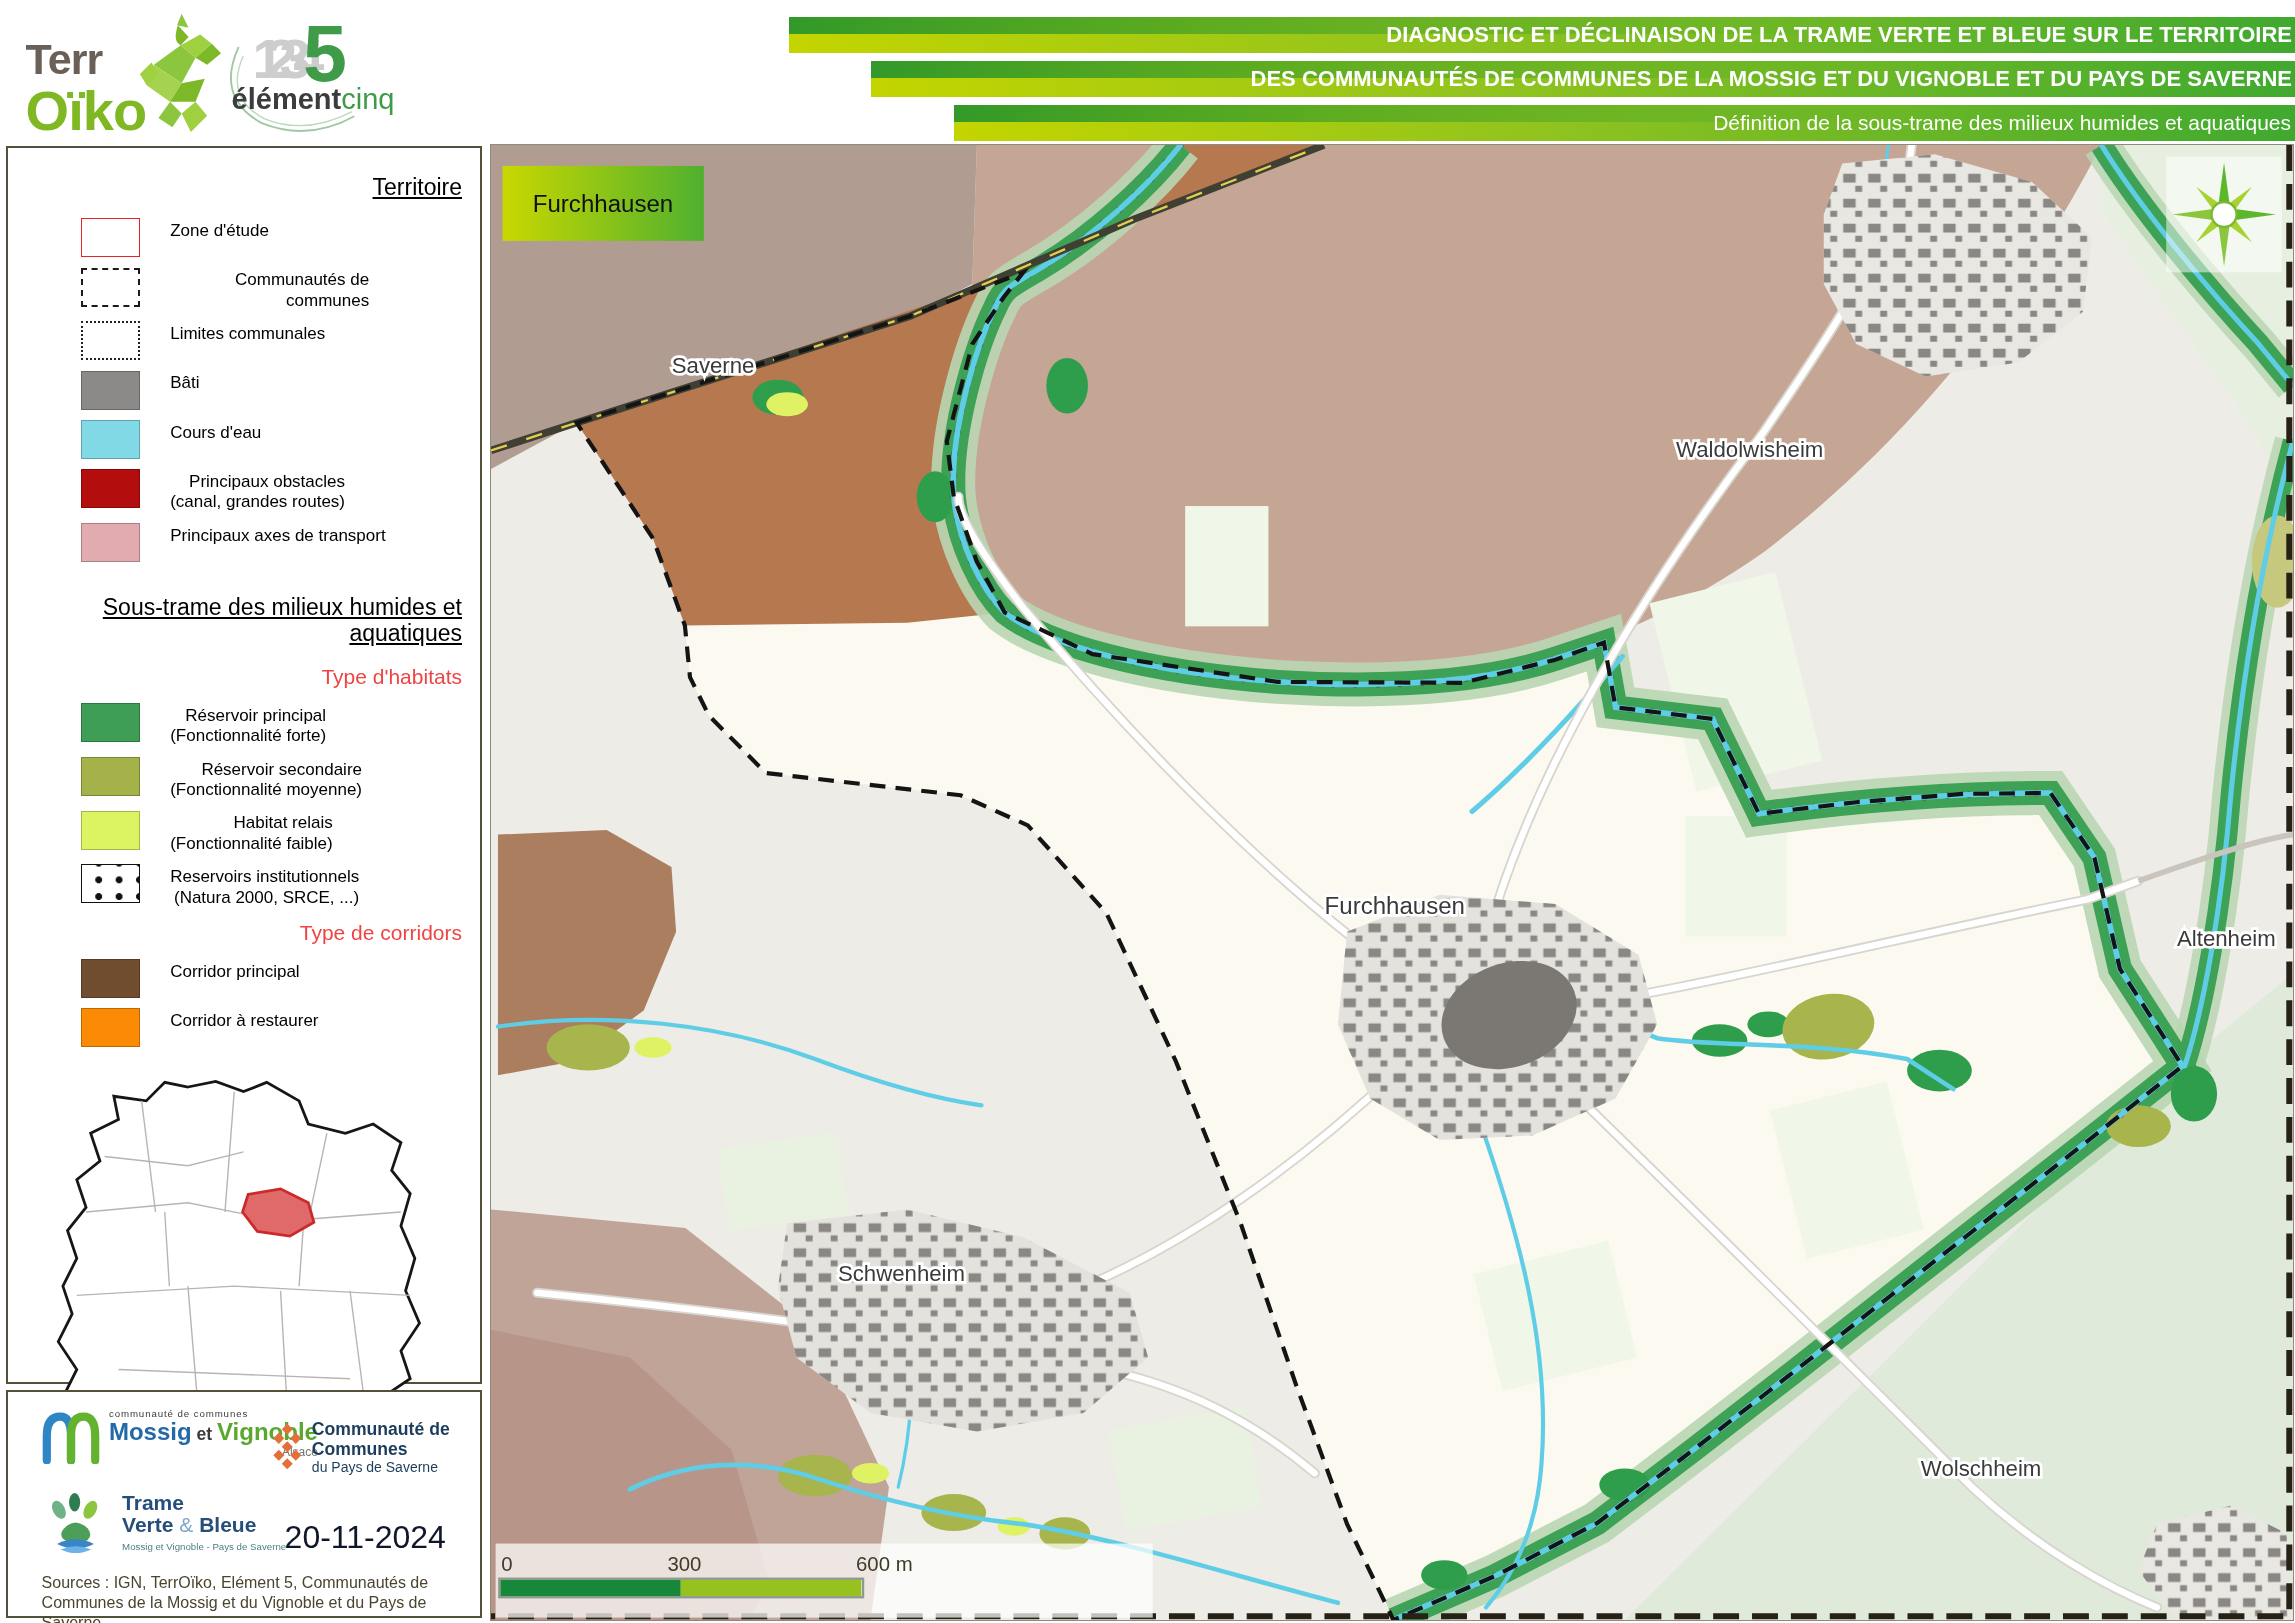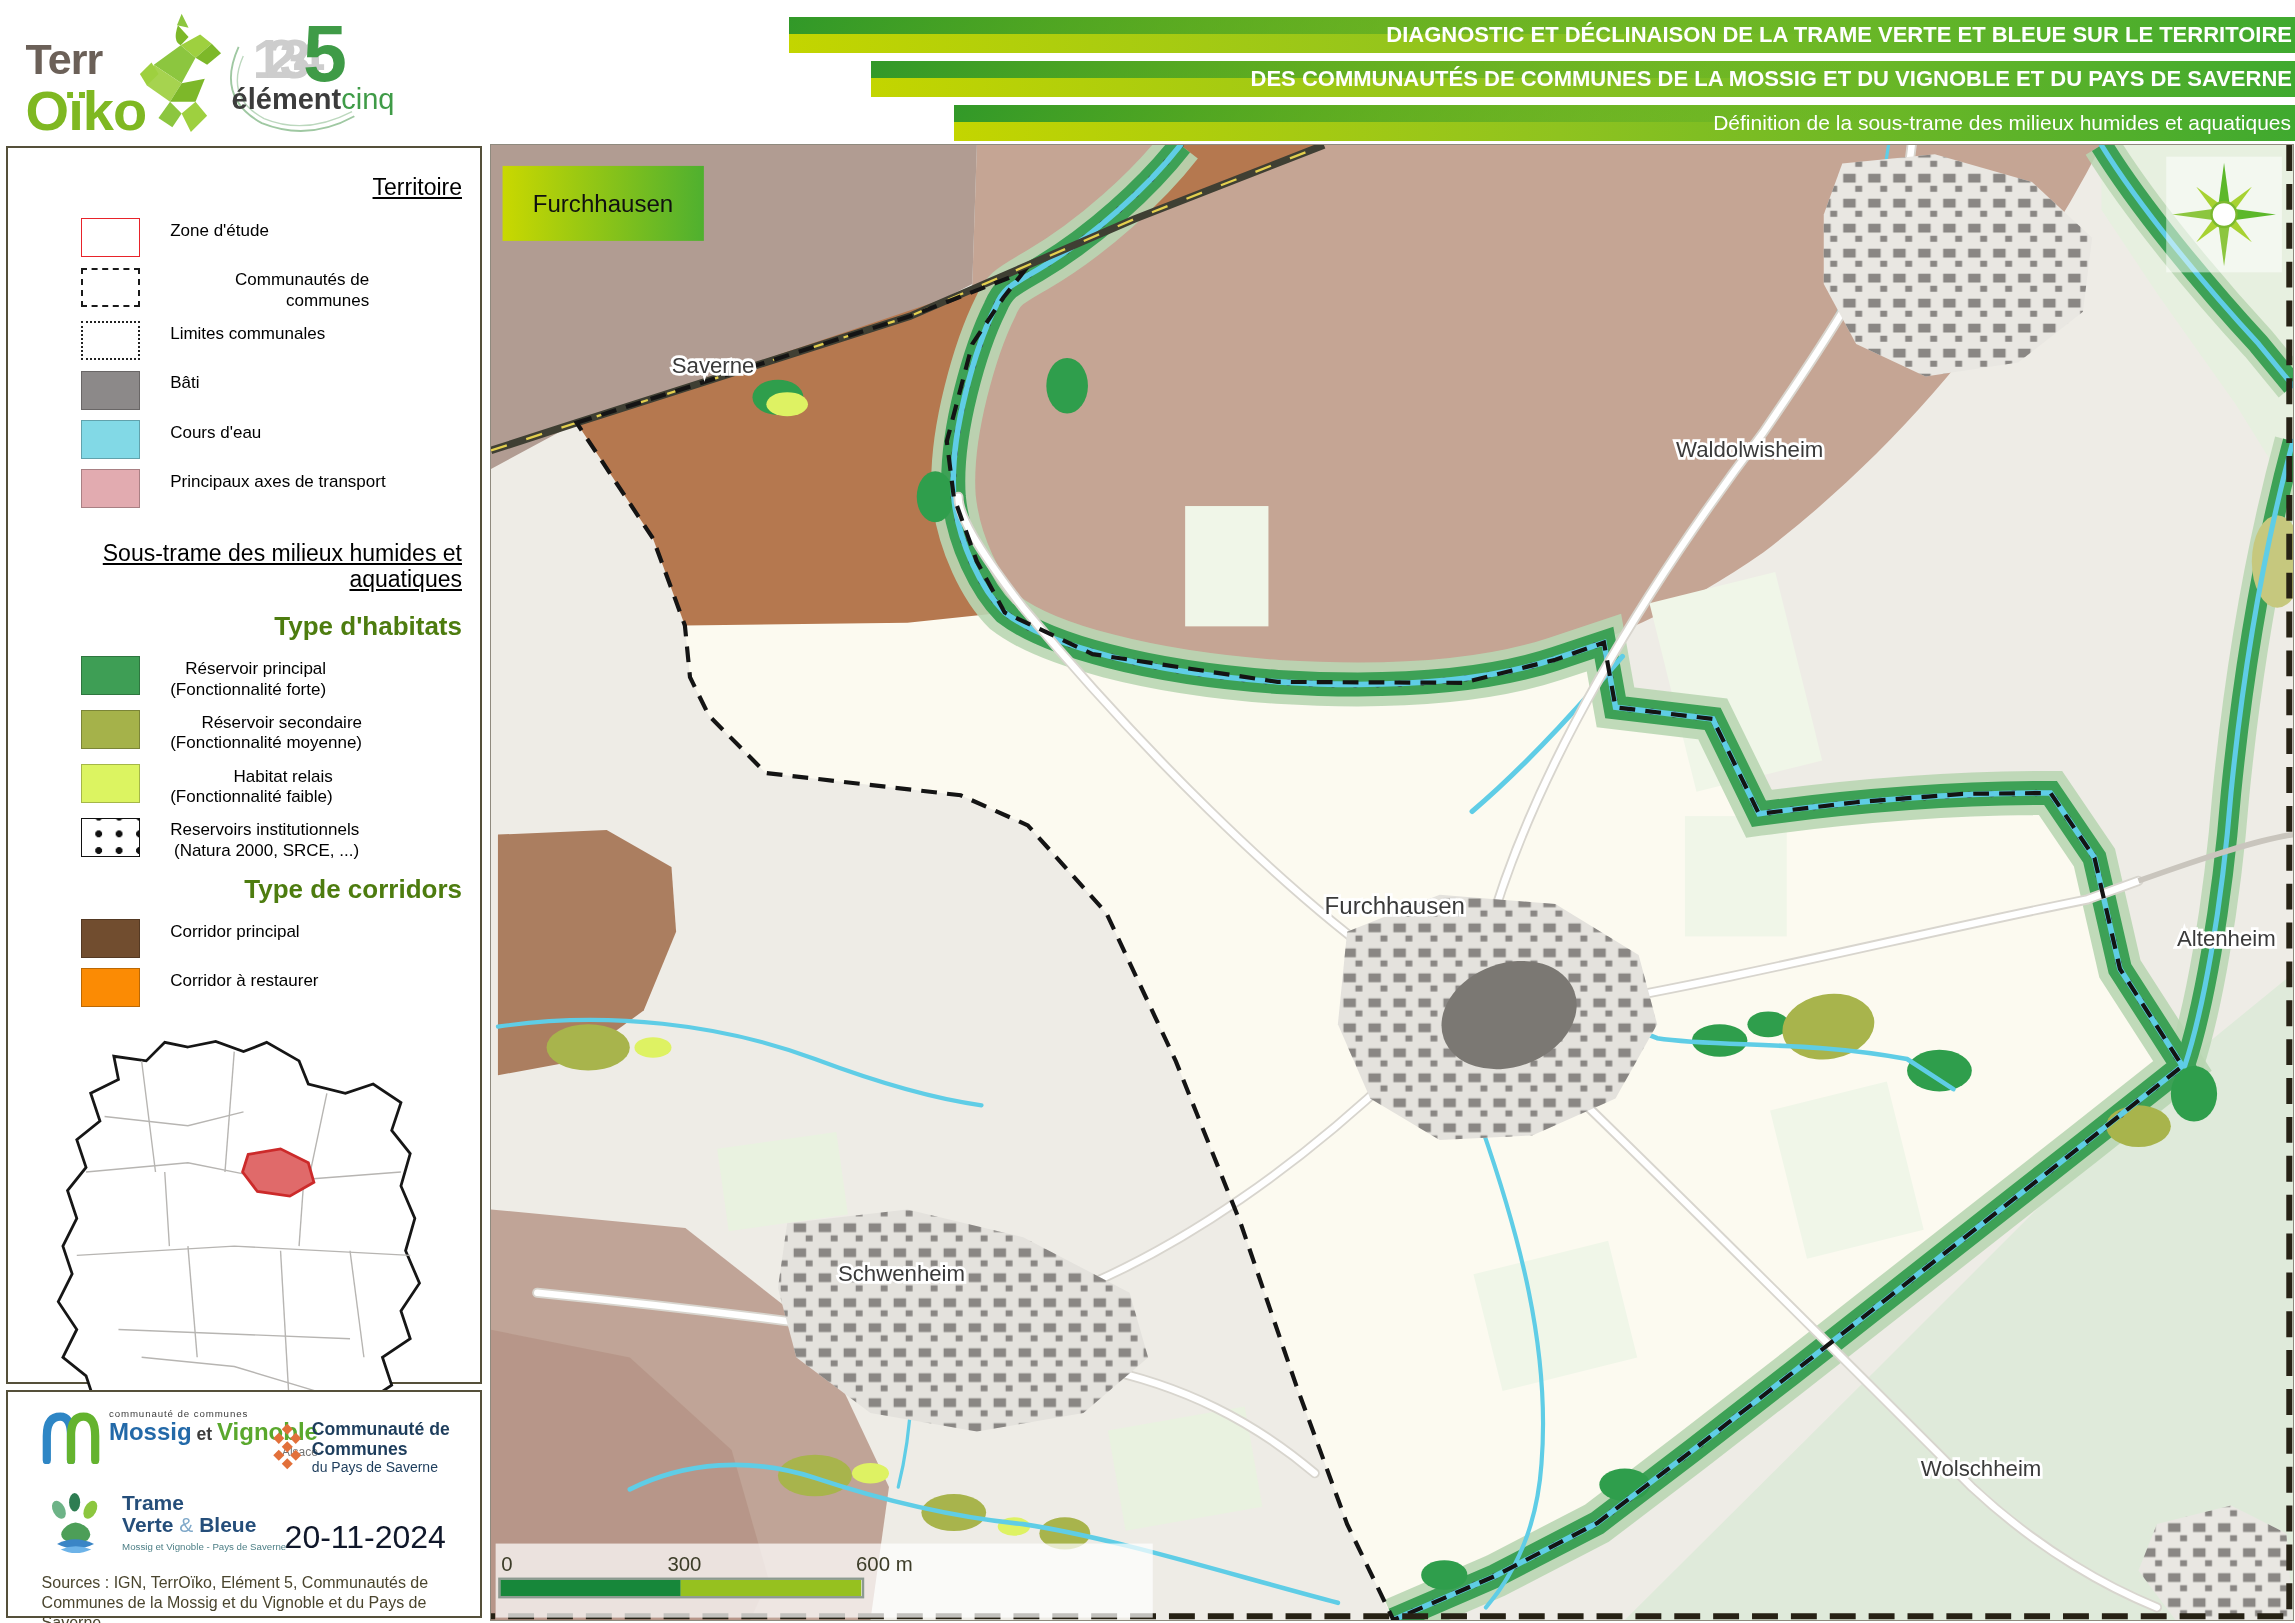--- a/index.html
+++ b/index.html
@@ -29,21 +29,21 @@
   #banner-1{left:789px;top:16.7px;width:1503px;font-size:22px;}
   #banner-2{left:871px;top:61px;width:1421px;font-size:22px;}
   #banner-3{left:954px;top:105px;width:1337px;font-size:21px;font-weight:500;}
 
   
   .panel{position:absolute;background:#fff;border:2.3px solid #55503a;box-sizing:border-box;}
   #legend-panel{left:5.6px;top:146px;width:476px;height:1238px;padding:25.5px 17.6px 9.3px 17.6px;text-align:right;}
   #footer-panel{left:5.6px;top:1390px;width:476px;height:228px;padding-left:20px;}
 
   .lg-title{font-size:23px;font-weight:400;color:#000;text-decoration:underline;margin:0 0 18.5px 0;line-height:1.15;}
-  .lg-sub{font-size:26px;color:#4d7c0f;margin:13px 0 14px 29px;font-weight:bold;}
+  .lg-sub{font-size:21px;color:#ef4444;margin:13px 0 14px 29px;}
   .lg-row{display:flex;align-items:flex-start;margin:0 0 10.2px 0;}
   .sw{width:59px;height:39px;margin-left:56px;margin-right:30px;flex:none;box-sizing:border-box;background:#fff;}
   .sw-fill{border:1.4px solid rgba(0,0,0,.25);}
   .sw-outline-red{border:1.9px solid #e8232a;}
   .sw-outline-dashed{border:2.8px dashed #1a1a1a;}
   .sw-outline-dotted{border:2.3px dotted #222;}
   .sw-dots{border:1.9px solid #111;
      background-image:radial-gradient(circle,#111 3.2px,transparent 3.7px);
      background-size:20.4px 16.7px;background-position:6.5px 6.5px;}
   .lg-lab{font-size:17px;line-height:1.2;color:#000;padding-top:2.8px;max-width:324px;}
@@ -135,20 +135,27 @@
   </div>
   <div class="lg-row">
     <span class="sw sw-fill" style="background-color: rgb(140, 137, 137);"></span>
     <span class="lg-lab">Bâti</span>
   </div>
   <div class="lg-row">
     <span class="sw sw-fill" style="background-color: rgb(130, 217, 230);"></span>
     <span class="lg-lab">Cours d'eau</span>
   </div>
   <div class="lg-row">
+    <span class="sw sw-fill" style="background-color: rgb(179, 13, 14);"></span>
+    <span class="lg-lab">
+        <div>Principaux obstacles</div>
+        <div>(canal, grandes routes)</div>
+      </span>
+  </div>
+  <div class="lg-row">
     <span class="sw sw-fill" style="background-color: rgb(226, 171, 176);"></span>
     <span class="lg-lab">Principaux axes de transport</span>
   </div>
 
   <h2 class="lg-title" style="margin-top:32px">Sous-trame des milieux humides et aquatiques</h2>
   <div class="lg-sub">Type d'habitats</div>
 
   <div class="lg-row">
     <span class="sw sw-fill" style="background-color: rgb(62, 158, 85);"></span>
     <span class="lg-lab">

